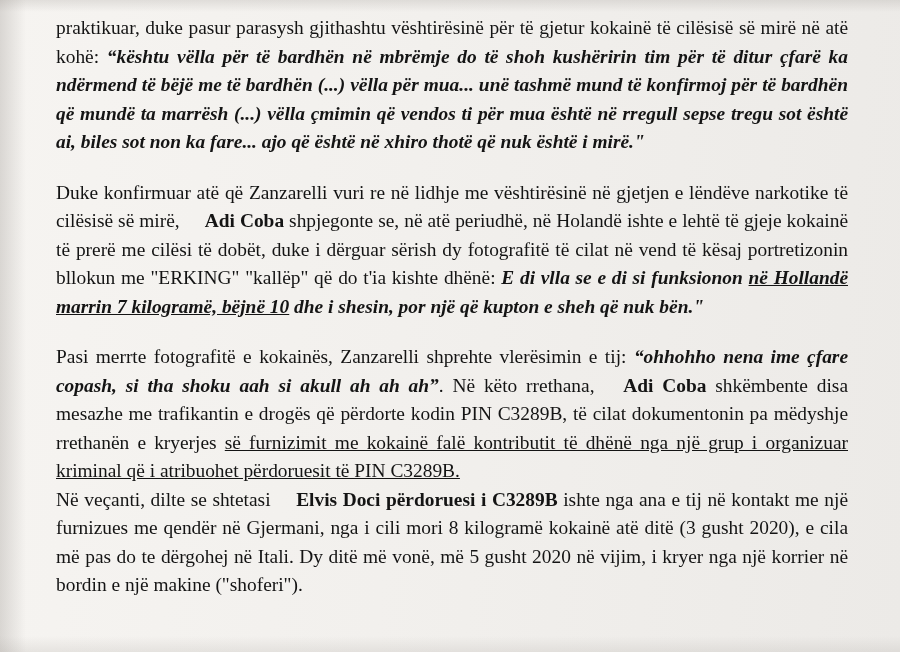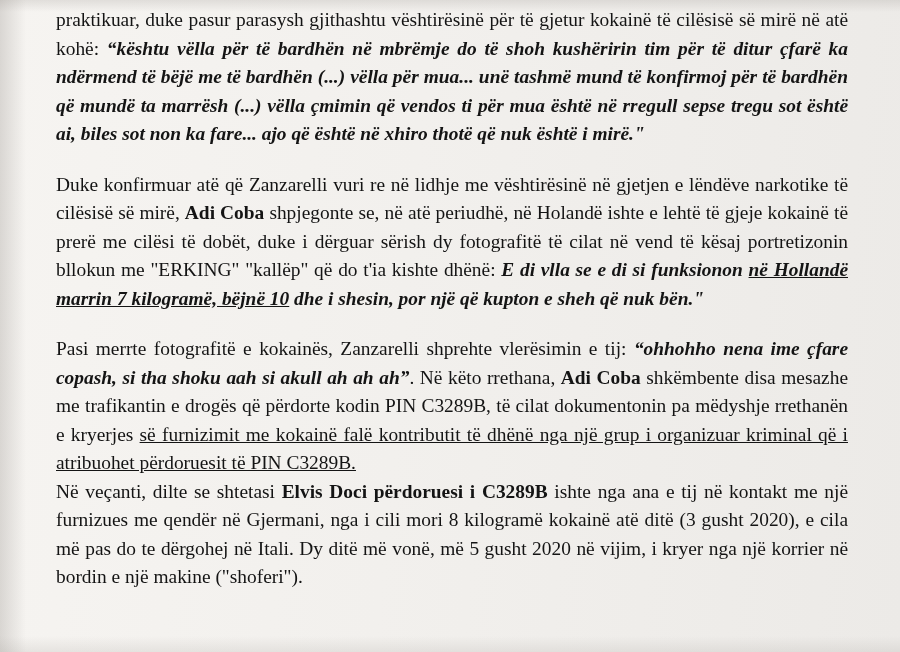--- a/index.html
+++ b/index.html
@@ -13,37 +13,37 @@
     font-family: "Liberation Serif", serif;
     overflow: hidden;
   }
   .page {
     position: relative;
     width: 900px;
     height: 652px;
     background: #f3f1ee;
     background: linear-gradient(95deg, #f6f4f1 0%, #f2f0ed 45%, #eceae7 100%);
     box-sizing: border-box;
-    padding: 6px 52px 0 56px;
+    padding: 14px 52px 0 56px;
   }
   .doc-body {
     font-size: 19.4px;
     line-height: 1.47;
     color: #141414;
     text-align: justify;
     -webkit-font-smoothing: antialiased;
   }
   p.para {
     margin: 0;
     text-indent: 0;
   }
   p.spaced {
     margin-top: 22px;
   }
-  .b { font-weight: bold; }
+  .b { font-weight: bold; margin-left: 20px; }
   .bi { font-weight: bold; font-style: italic; }
   .bu { font-weight: normal; text-decoration: underline; }
   .biu { font-weight: bold; font-style: italic; text-decoration: underline; }
   .shadow-left {
     position: absolute;
     left: 0; top: 0; bottom: 0;
     width: 26px;
     background: linear-gradient(90deg, rgba(150,145,140,0.30), rgba(150,145,140,0));
     pointer-events: none;
   }

